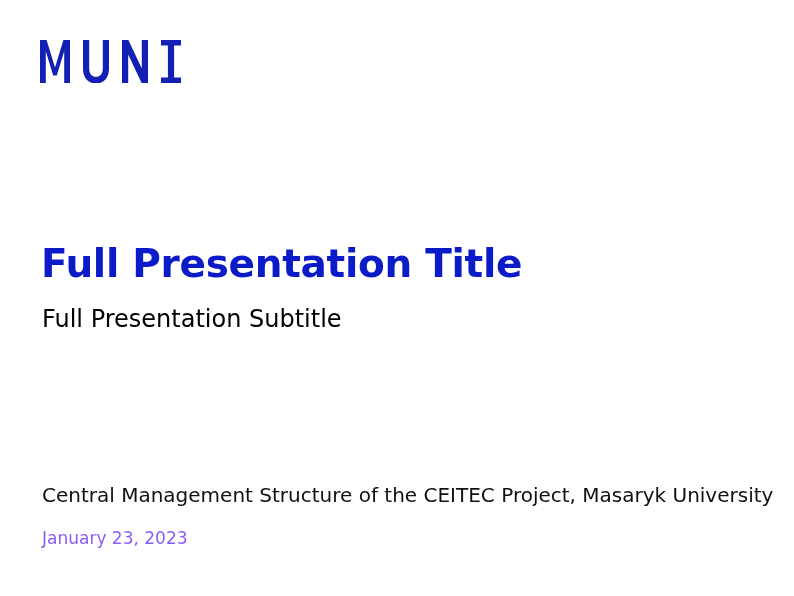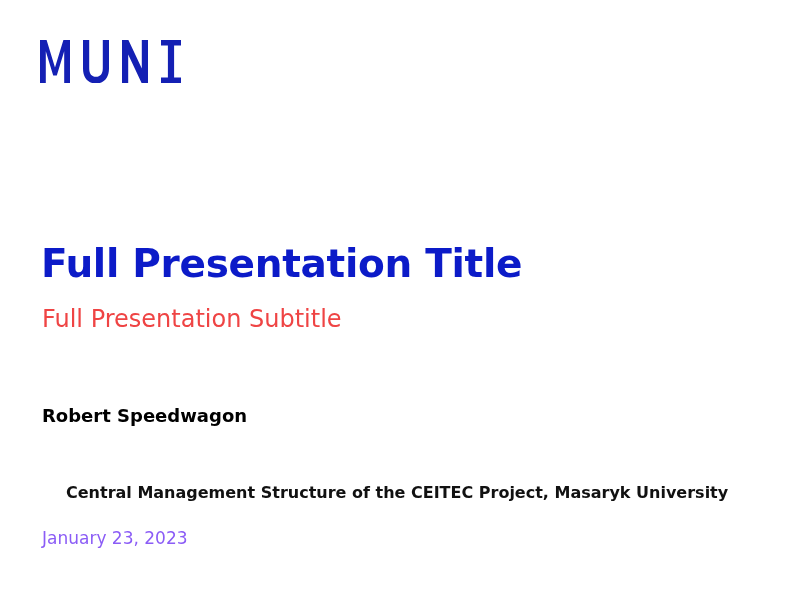--- a/index.html
+++ b/index.html
@@ -57,21 +57,21 @@
     white-space: nowrap;
   }
 
   .subtitle {
     position: absolute;
     left: 42px;
     top: 306px;
     font-size: 24px;
     font-weight: 400;
     line-height: 1.15;
-    color: #ef4444;
+    color: #000000;
     white-space: nowrap;
   }
 
   
   .author-block {
     position: absolute;
     left: 42px;
     top: 403px;
     line-height: 25px;
   }
@@ -80,25 +80,24 @@
     font-size: 18px;
     font-weight: 700;
     color: #000000;
     white-space: nowrap;
   }
 
   .affiliation {
     position: absolute;
     left: 42px;
     top: 483px;
-    font-size: 16px;
-    font-weight: 700;
+    font-size: 20px;
+    font-weight: 400;
     color: #111111;
     white-space: nowrap;
-    margin-left: 24px;
   }
 
   .date {
     position: absolute;
     left: 42px;
     top: 528px;
     font-size: 17px;
     font-weight: 400;
     color: #8b5cf6;
     white-space: nowrap;
@@ -135,20 +134,19 @@
       </svg>
     </span>
 
   </div>
 
   <div class="title">Full Presentation Title</div>
 
   <div class="subtitle">Full Presentation Subtitle</div>
 
   <div class="author-block">
-    <div class="author-name">Robert Speedwagon</div>
   </div>
 
   <div class="affiliation">Central Management Structure of the CEITEC Project, Masaryk University</div>
 
   <div class="date">January 23, 2023</div>
 
 </div>
 
 </body></html>

